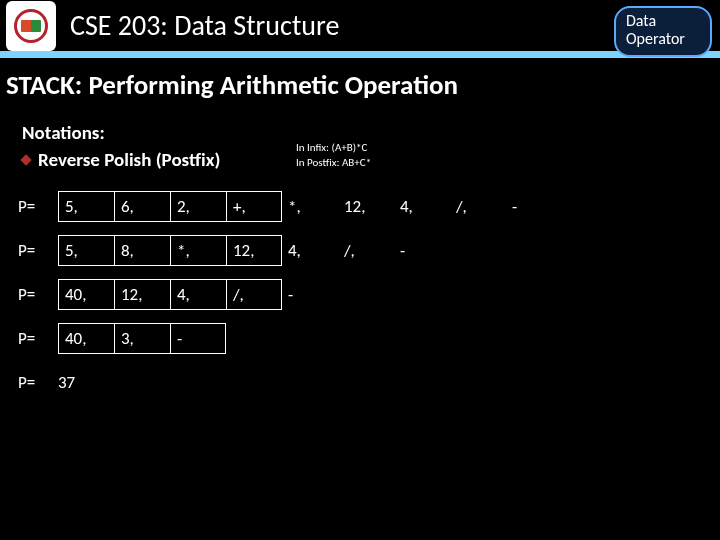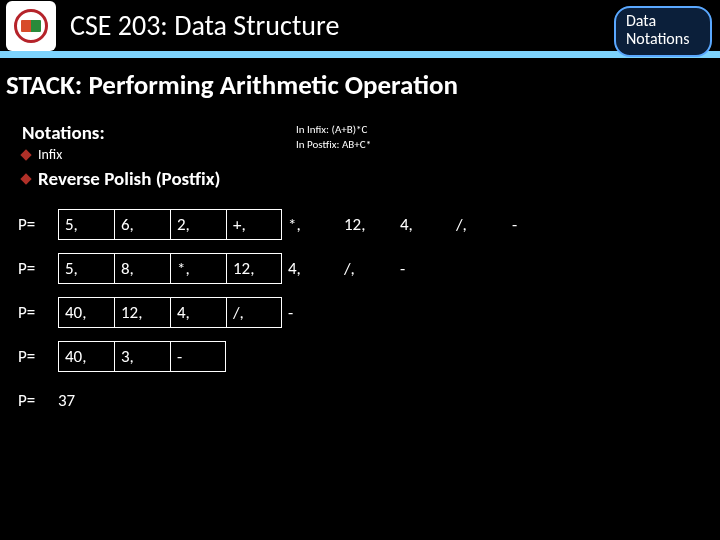--- a/index.html
+++ b/index.html
@@ -68,20 +68,21 @@
   .slide-title {
     color: #fff;
     font-size: 27px;
     margin: 10px 0 0 6px;
     font-weight: 700;
   }
   .content {
     padding: 20px 20px 0 22px;
     display: flex;
     gap: 6px;
+    align-items: flex-end;
   }
   .left { width: 268px; }
   .right { padding-top: 2px; font-size: 15px; }
   .notations-h { font-size: 19px; font-weight: 700; }
   .bullets { list-style: none; margin-top: 2px; }
   .bullets li { font-size: 14px; line-height: 1.35; position: relative; padding-left: 16px; }
   .bullets li::before {
     content: "";
     position: absolute;
     left: 0; top: 5px;
@@ -116,31 +117,30 @@
 
 <div class="header">
   <div class="logo">
     <div class="logo-inner">
       <div class="logo-book"></div>
     </div>
   </div>
   <div class="course-title">CSE 203: Data Structure</div>
   <div class="badge">
     <div>Data</div>
-    <div>Notations</div>
+    <div>Operator</div>
   </div>
 </div>
 
 <div class="slide-title">STACK: Performing Arithmetic Operation</div>
 
 <div class="content">
   <div class="left">
     <div class="notations-h">Notations:</div>
     <ul class="bullets">
-      <li>Infix</li>
     </ul>
     <div class="rev-polish">Reverse Polish (Postfix)</div>
   </div>
   <div class="right">
     <div class="examples">In Infix: (A+B)*C</div>
     <div class="examples">In Postfix: AB+C*</div>
   </div>
 </div>
 
 <div class="ptable">

